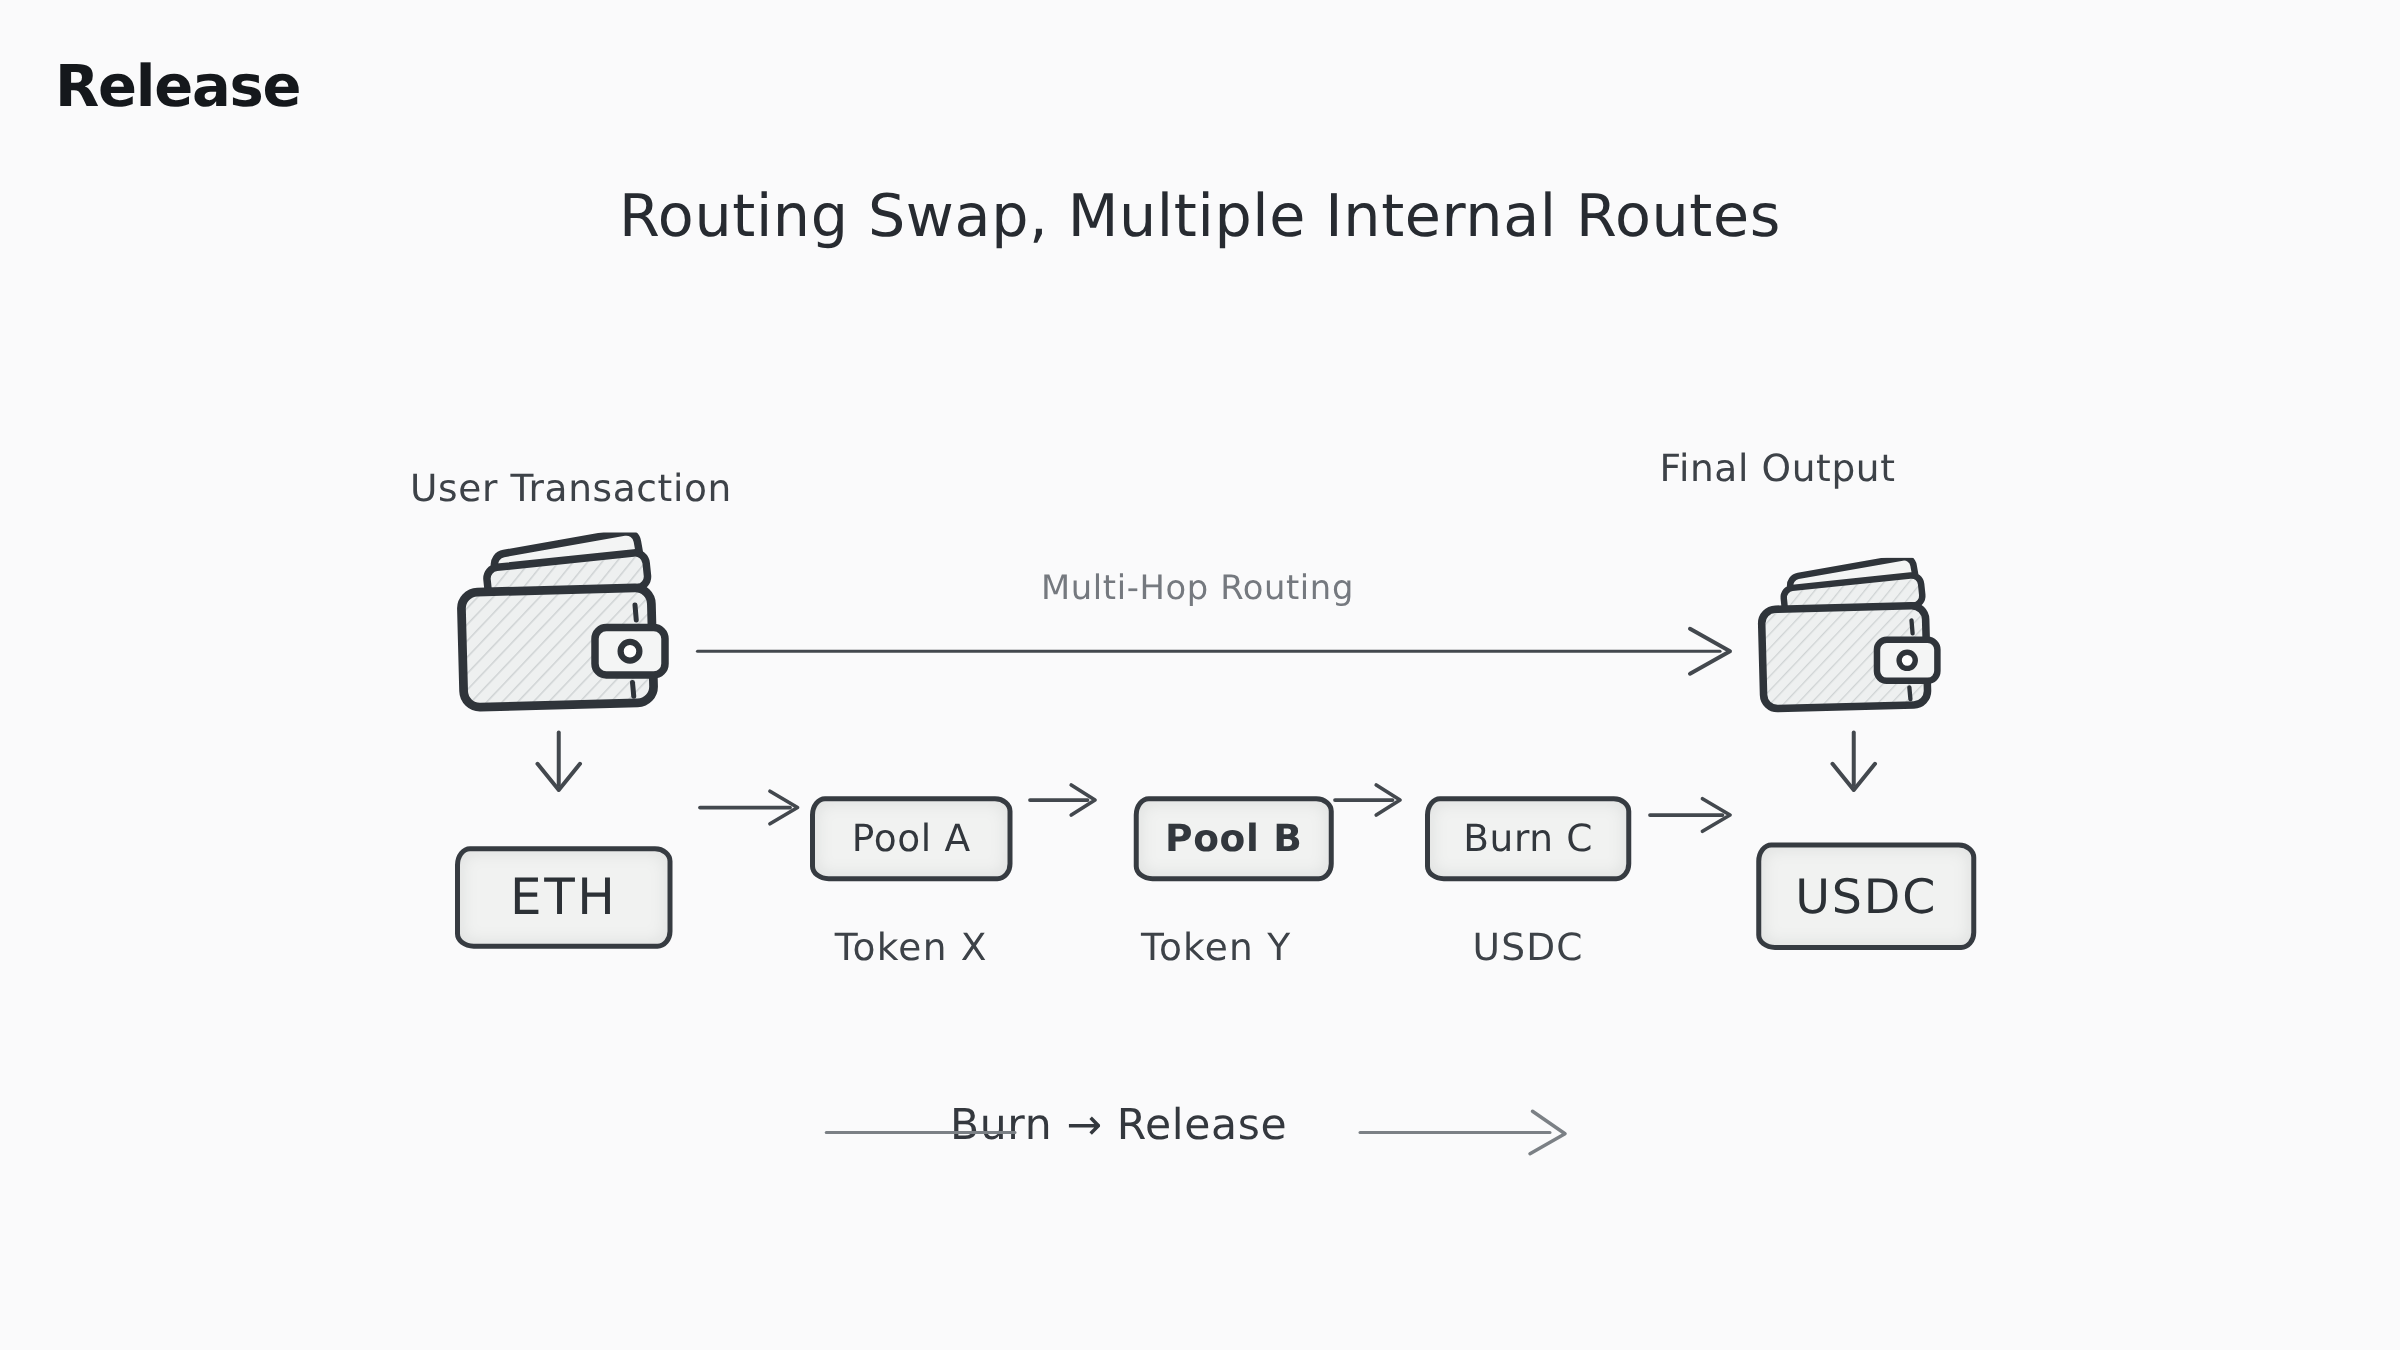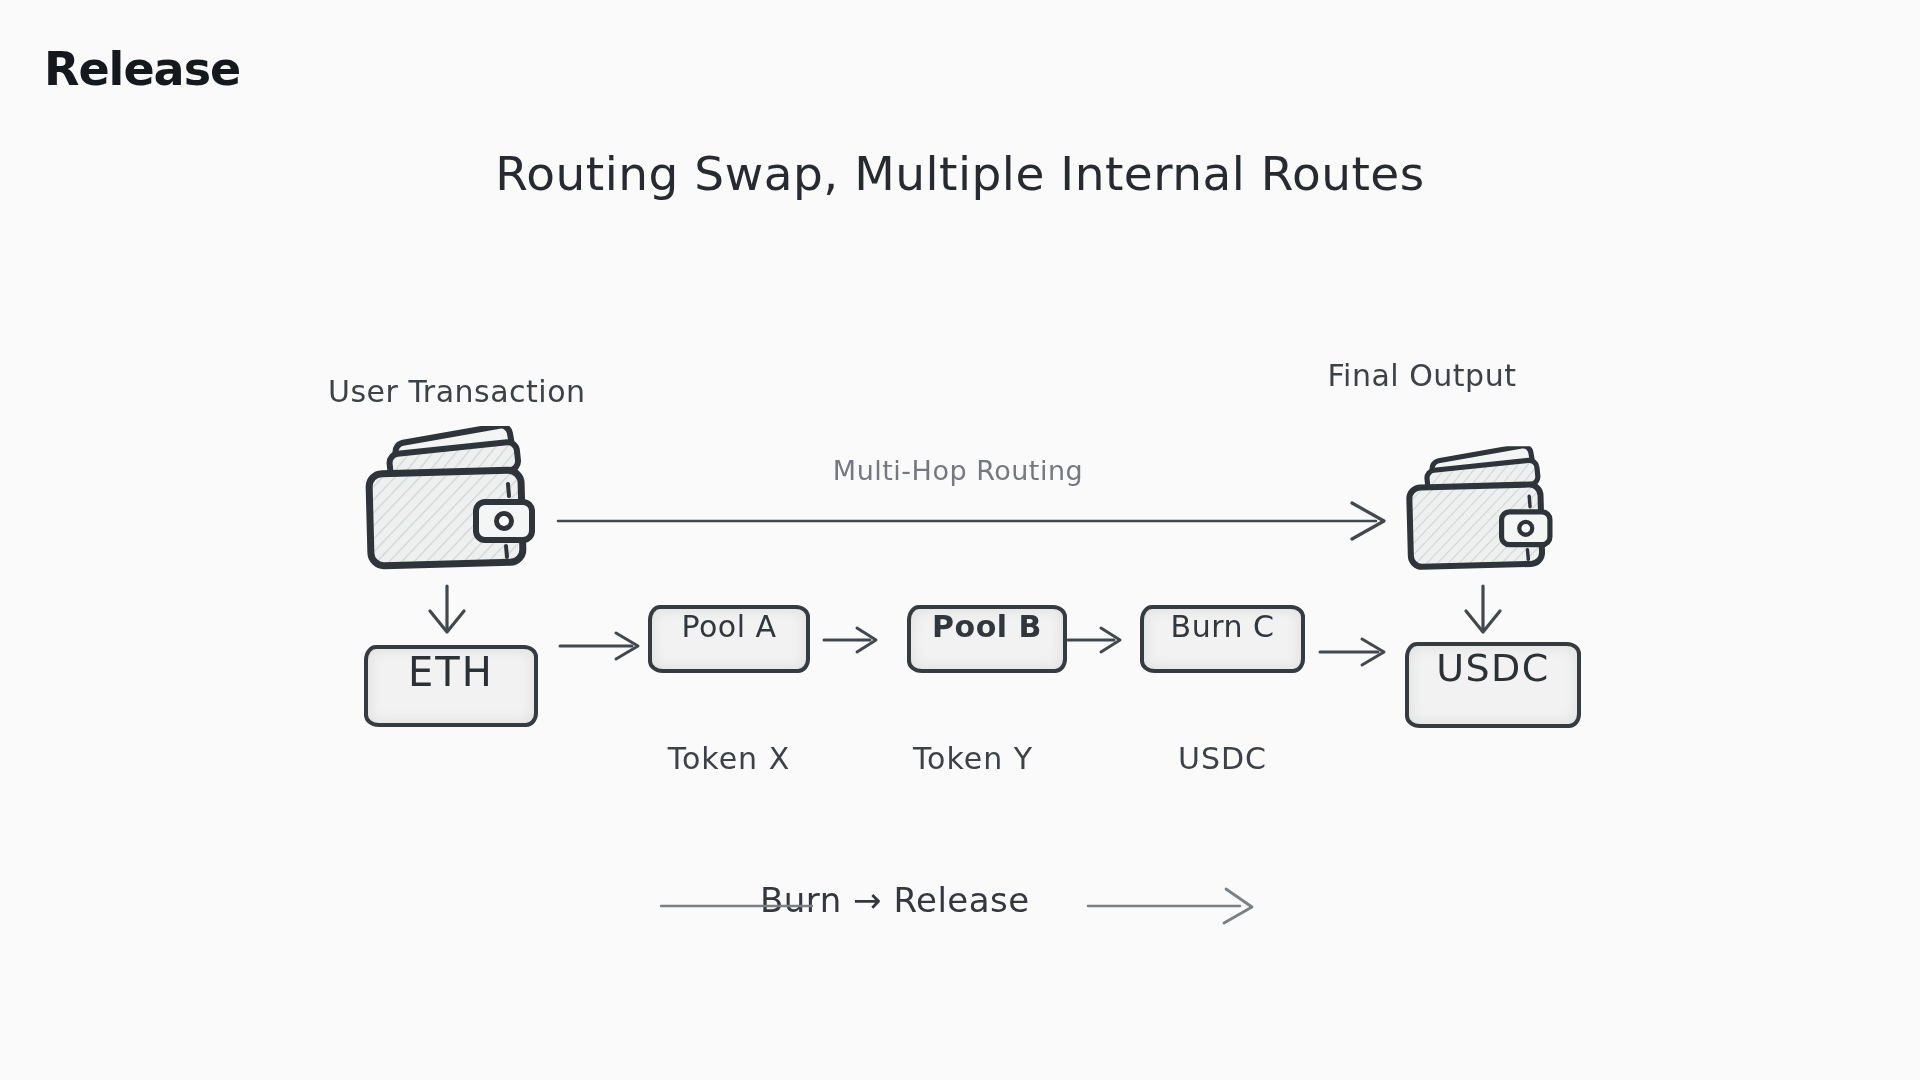--- a/index.html
+++ b/index.html
@@ -34,23 +34,24 @@
     left:758px;top:455px;width:400px;text-align:center;
     font-size:27px;color:#75797f;letter-spacing:.5px;
   }
 
   
   .node-box{
     box-sizing:border-box;
     background:#f1f2f1;
     border:4px solid #363b41;
     border-radius:12px 14px 12px 15px / 15px 12px 14px 12px;
-    display:flex;align-items:flex-start;justify-content:center;
+    display:flex;align-items:center;justify-content:center;
     box-shadow:inset 0 0 14px rgba(120,126,130,.18);
     white-space:nowrap;
+    margin-top:32px;
   }
   .box-eth {left:364px;top:645px;width:174px;height:82px;font-size:40px;letter-spacing:2px;color:#2c3136;}
   .box-usdc{left:1405px;top:642px;width:176px;height:86px;font-size:38px;letter-spacing:1.5px;color:#2c3136;}
   .box-pool{height:68px;top:605px;font-size:30px;color:#32373d;letter-spacing:.5px;}
   .pool-a{left:648px;width:162px;}
   .pool-b{left:907px;width:160px;font-weight:bold;}
   .pool-c{left:1140px;width:165px;}
 
   .token-label{
     top:741px;font-size:30px;color:#3d4248;letter-spacing:1px;text-align:center;white-space:nowrap;

